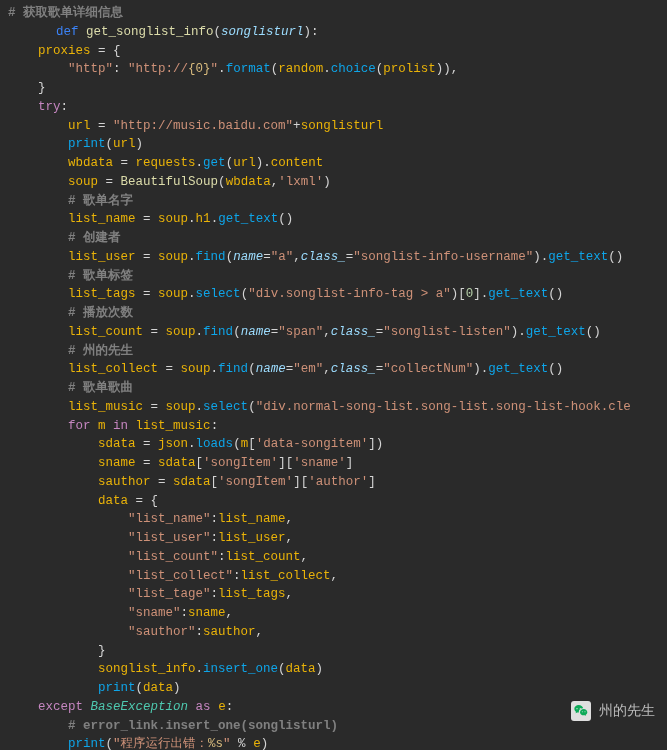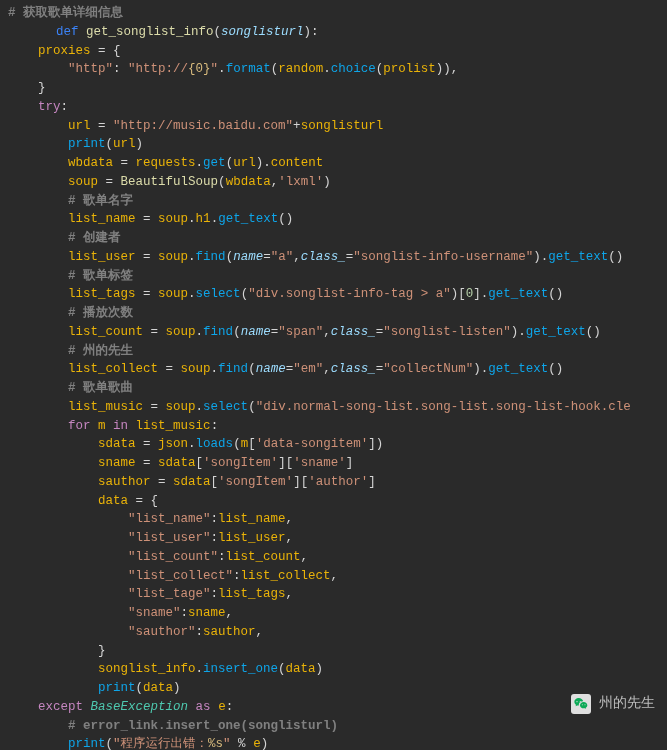--- a/index.html
+++ b/index.html
@@ -30,23 +30,23 @@
   .op { color: #d4d4d4; }
   .nm { color: #b5cea8; }
   .id { color: #eab308; }
   .mth { color: #0ea5e9; }
   .kwarg { color: #9cdcfe; font-style: italic; }
   .exc { color: #4ec9b0; font-style: italic; }
   .kw2 { color: #c586c0; }
   .watermark {
     position: absolute;
     right: 12px;
-    bottom: 36px;
+    bottom: 28px;
     display: flex;
-    align-items: flex-end;
+    align-items: flex-start;
     gap: 8px;
     color: #d4d4d4;
     font-size: 14px;
     opacity: 0.85;
   }
   .watermark-icon {
     width: 20px;
     height: 20px;
     background: #ffffff;
     border-radius: 3px;

